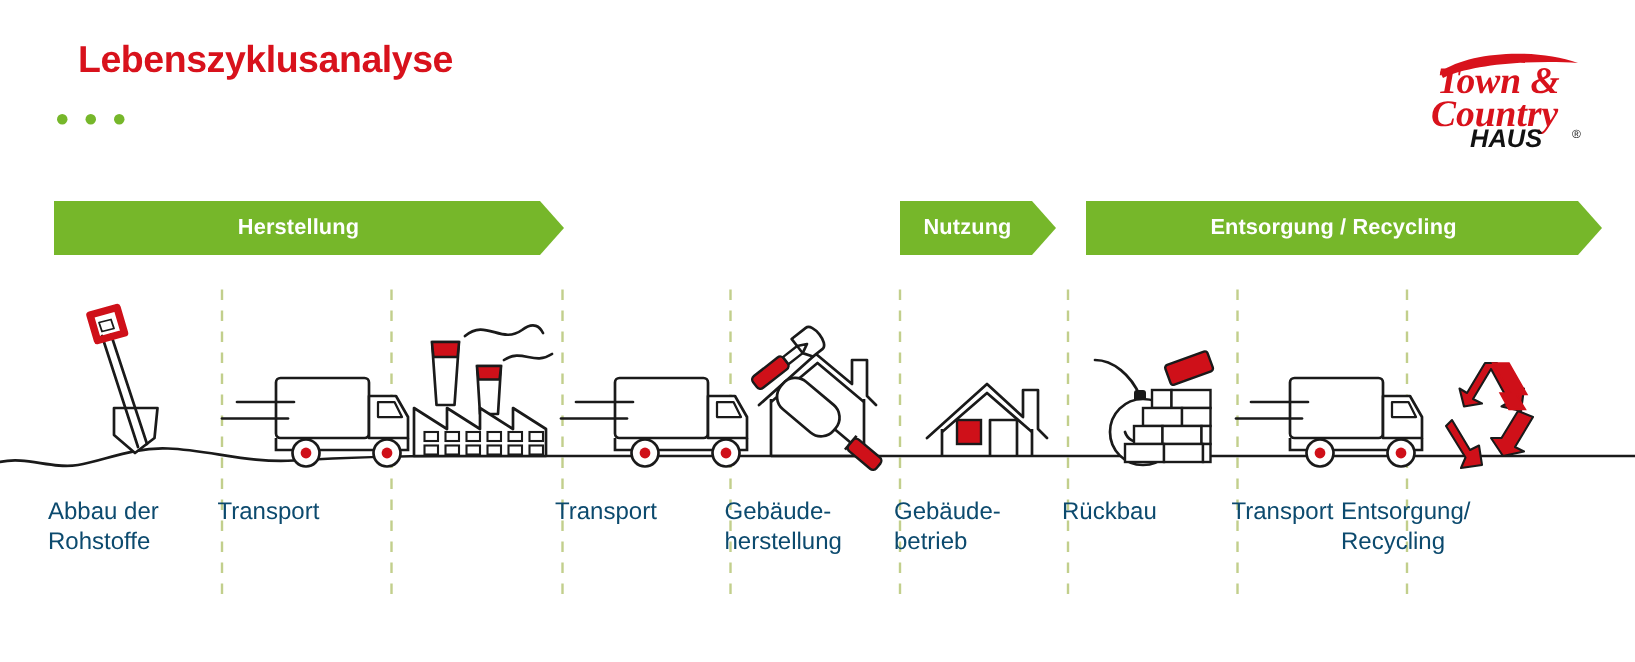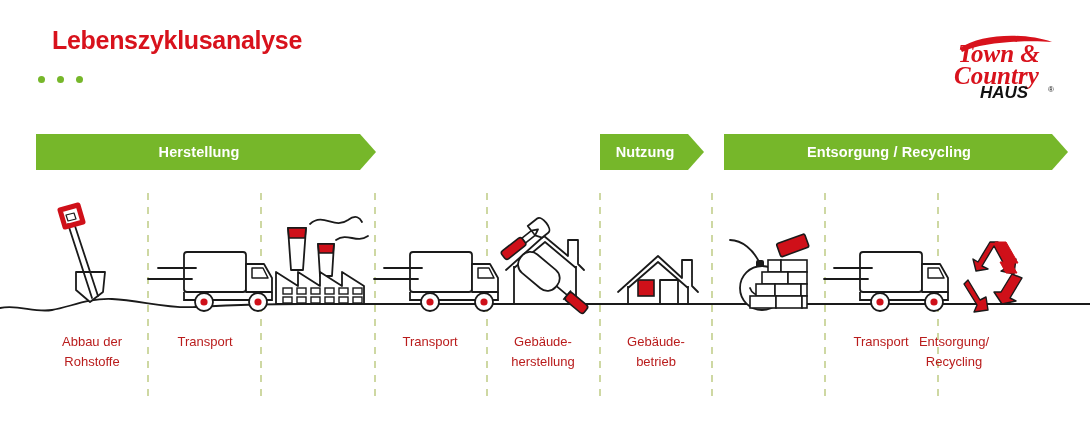--- a/index.html
+++ b/index.html
@@ -107,24 +107,23 @@
   .labels {
     position: absolute;
     left: 0;
     top: 332px;
     width: 1090px;
     height: 60px;
   }
   .label {
     position: absolute;
     top: 0;
-    text-align: center;
-    font-size: 13px;
+    font-size: 16px;
     line-height: 20px;
-    color: #b91c1c;
+    color: #0c4a6e;
     white-space: pre-line;
   }
 </style>
 </head>
 <body>
 
 <div id="infographic">
 
   <div class="title">Lebenszyklusanalyse</div>
   <div class="dots">
@@ -328,18 +327,19 @@
 
   <div class="labels">
     <div class="label" style="left:32px;width:120px;">Abbau der
 Rohstoffe</div>
     <div class="label" style="left:145px;width:120px;">Transport</div>
     <div class="label" style="left:370px;width:120px;">Transport</div>
     <div class="label" style="left:483px;width:120px;">Gebäude-
 herstellung</div>
     <div class="label" style="left:596px;width:120px;">Gebäude-
 betrieb</div>
+    <div class="label" style="left:708px;width:120px;">Rückbau</div>
     <div class="label" style="left:821px;width:120px;">Transport</div>
     <div class="label" style="left:894px;width:120px;">Entsorgung/
 Recycling</div>
   </div>
 
 </div>
 
 </body></html>

